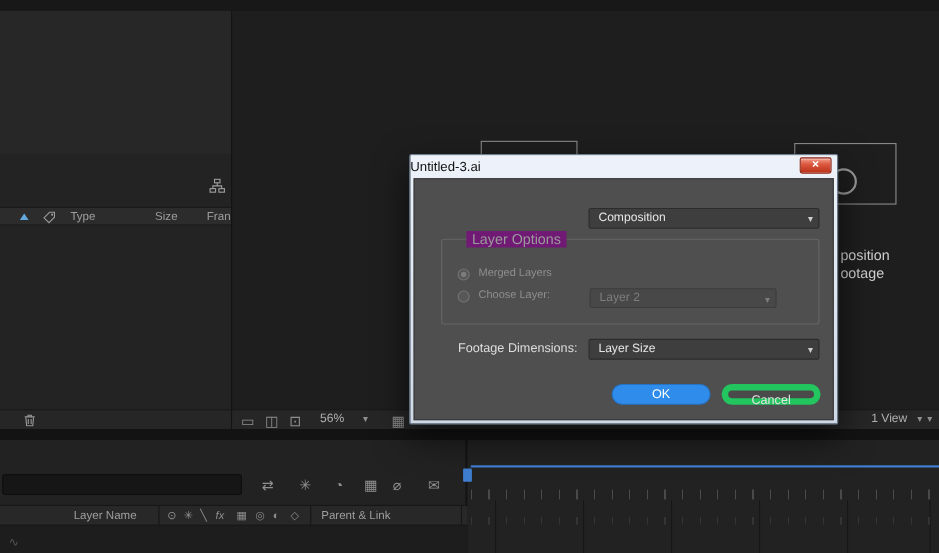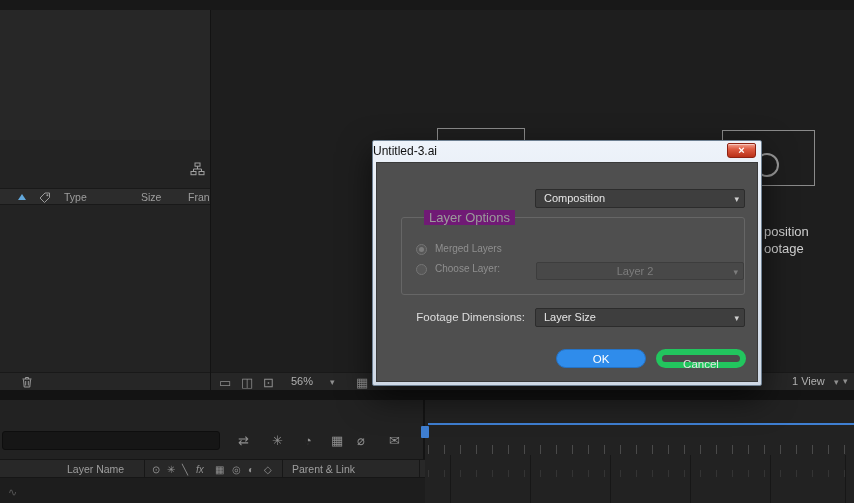--- a/index.html
+++ b/index.html
@@ -182,21 +182,21 @@
         <span class="grouplabel">Layer Options</span>
 
         <div class="radio" style="left:14px;top:26px;">
           <span class="dot"></span>
         </div>
         <span class="radiolabel" style="left:33px;top:25px;">Merged Layers</span>
 
         <div class="radio" style="left:14px;top:46px;"></div>
         <span class="radiolabel" style="left:33px;top:45px;">Choose Layer:</span>
 
-        <div class="dd disabled" style="left:134px;top:44px;width:208px;height:18px;text-align:center;">
+        <div class="dd disabled" style="left:134px;top:44px;width:170px;height:18px;">
           <span>Layer 2</span>
           <span class="chev">▾</span>
         </div>
       </div>
 
       <span class="dlabel" style="top:148px;">Footage Dimensions:</span>
       <div class="dd" style="left:158px;top:145px;width:210px;">
         <span>Layer Size</span>
         <span class="chev">▾</span>
       </div>

